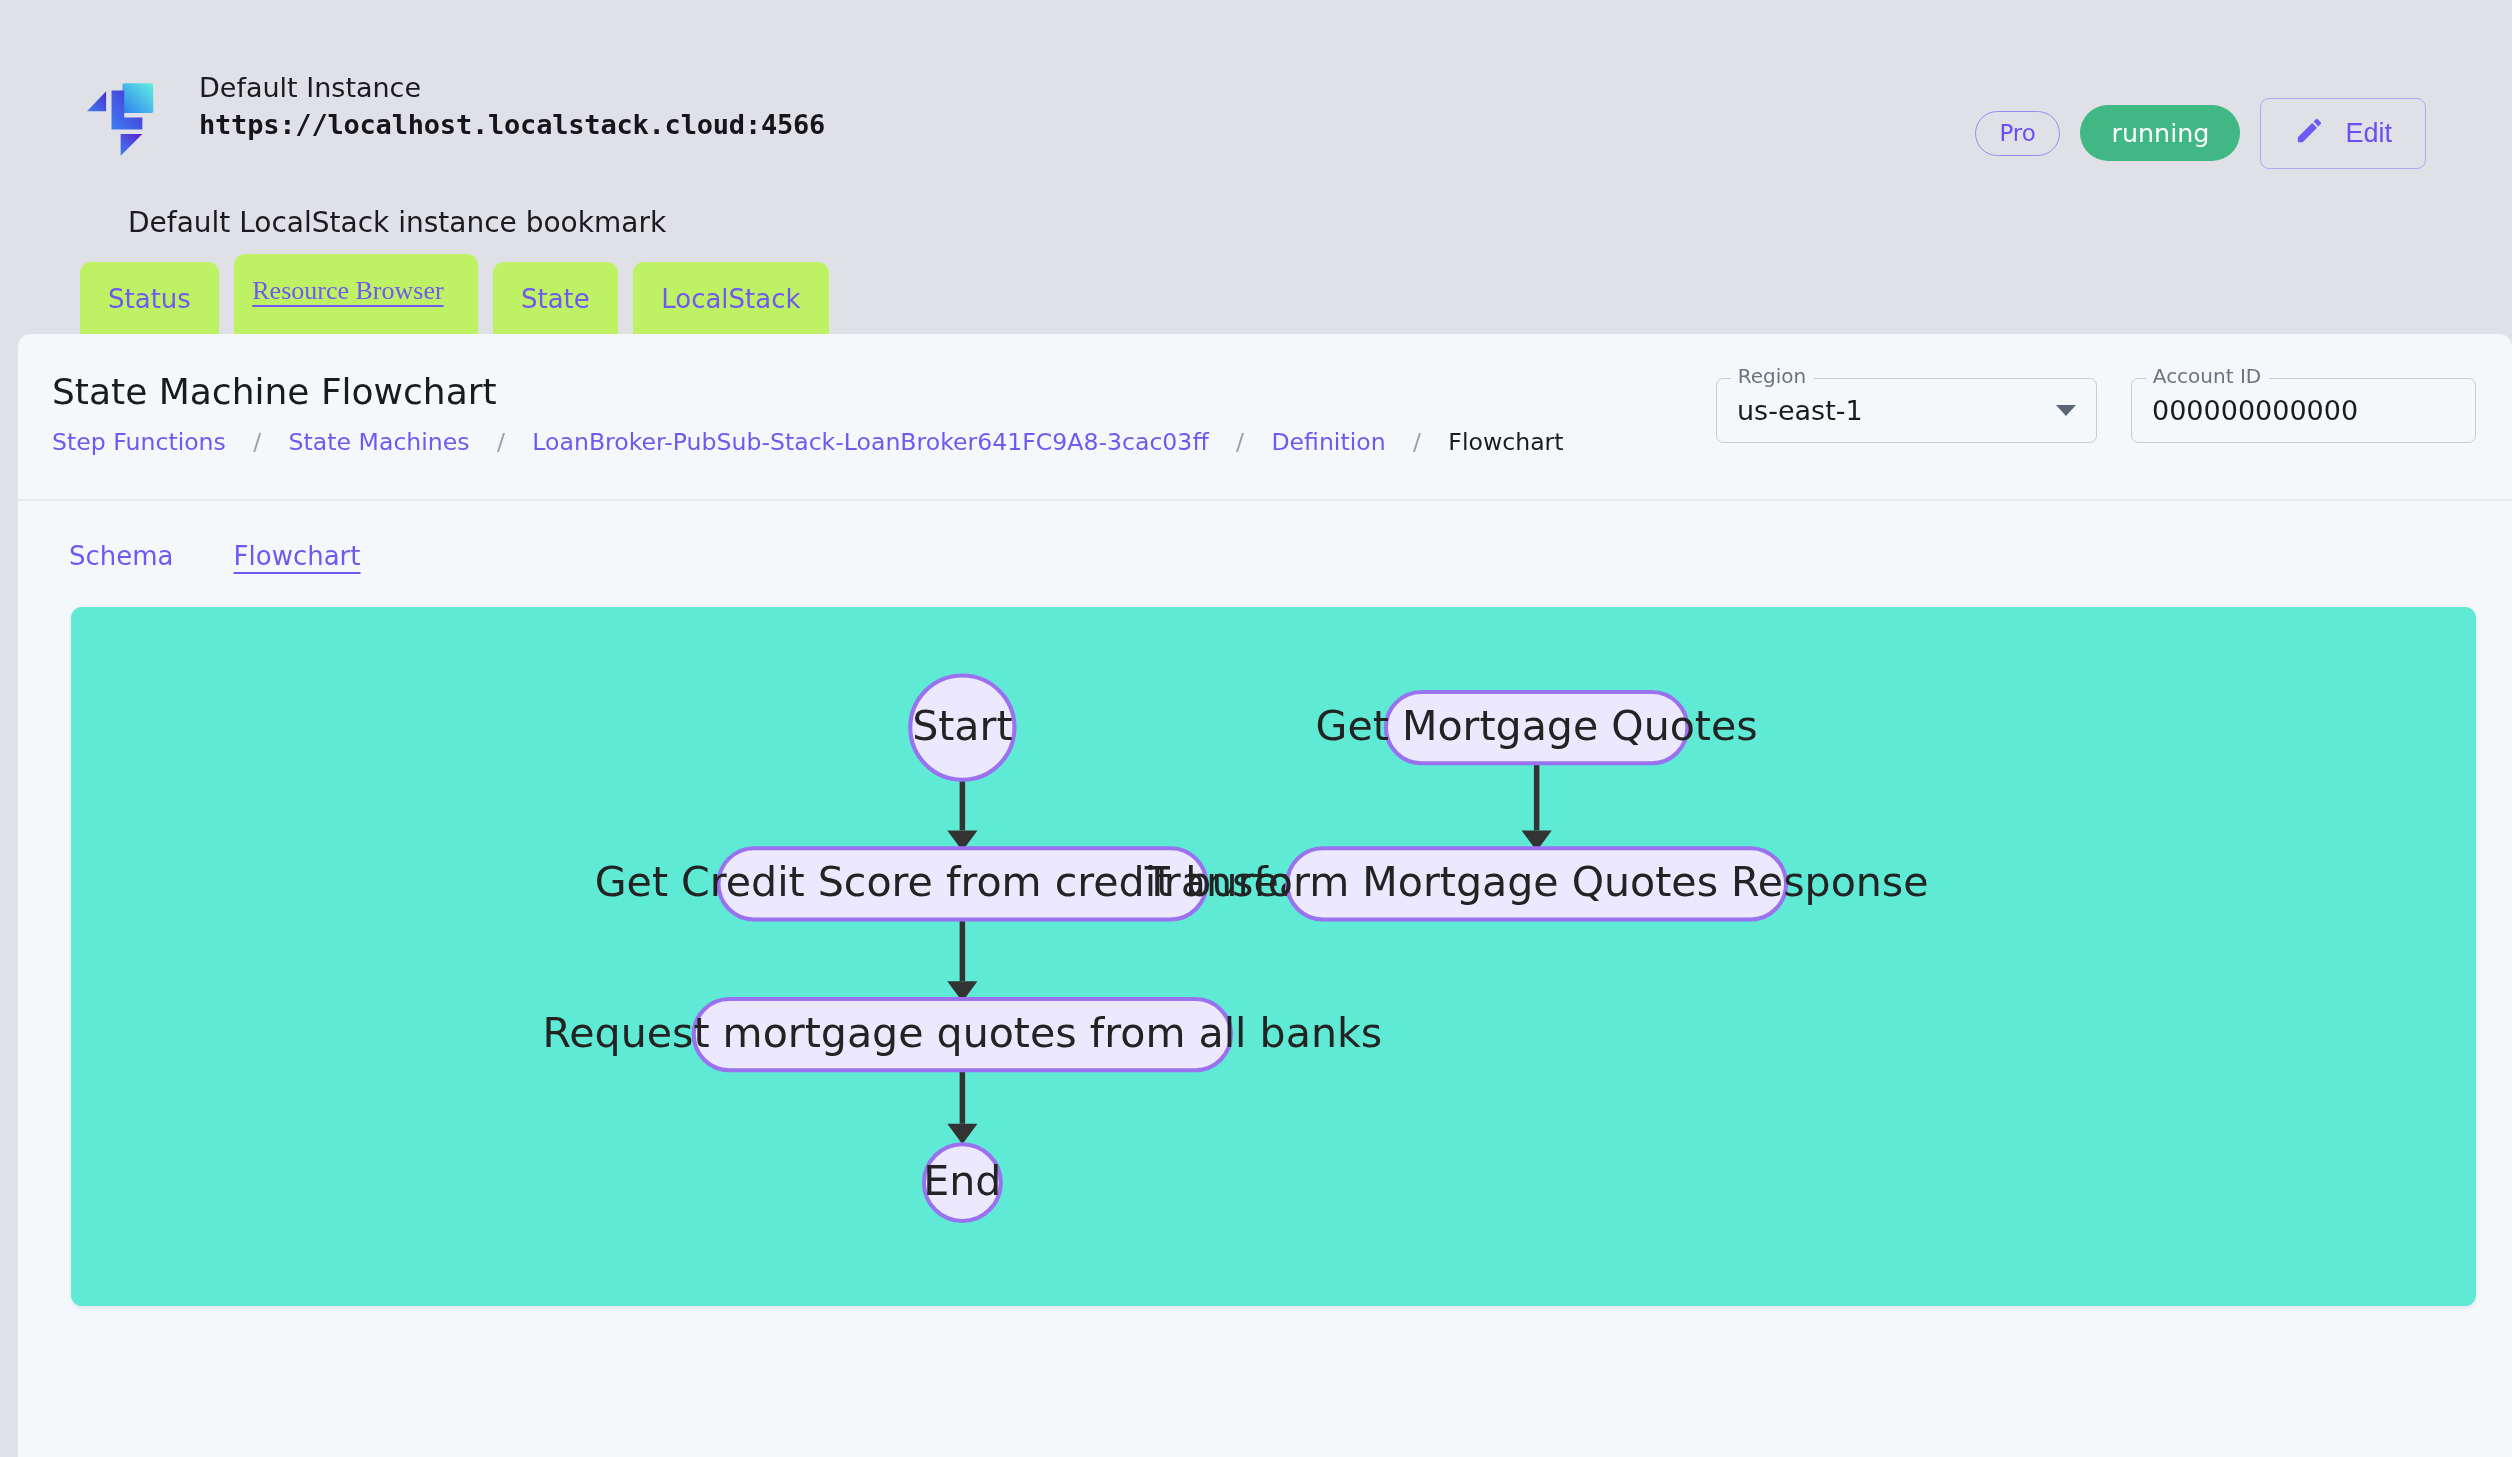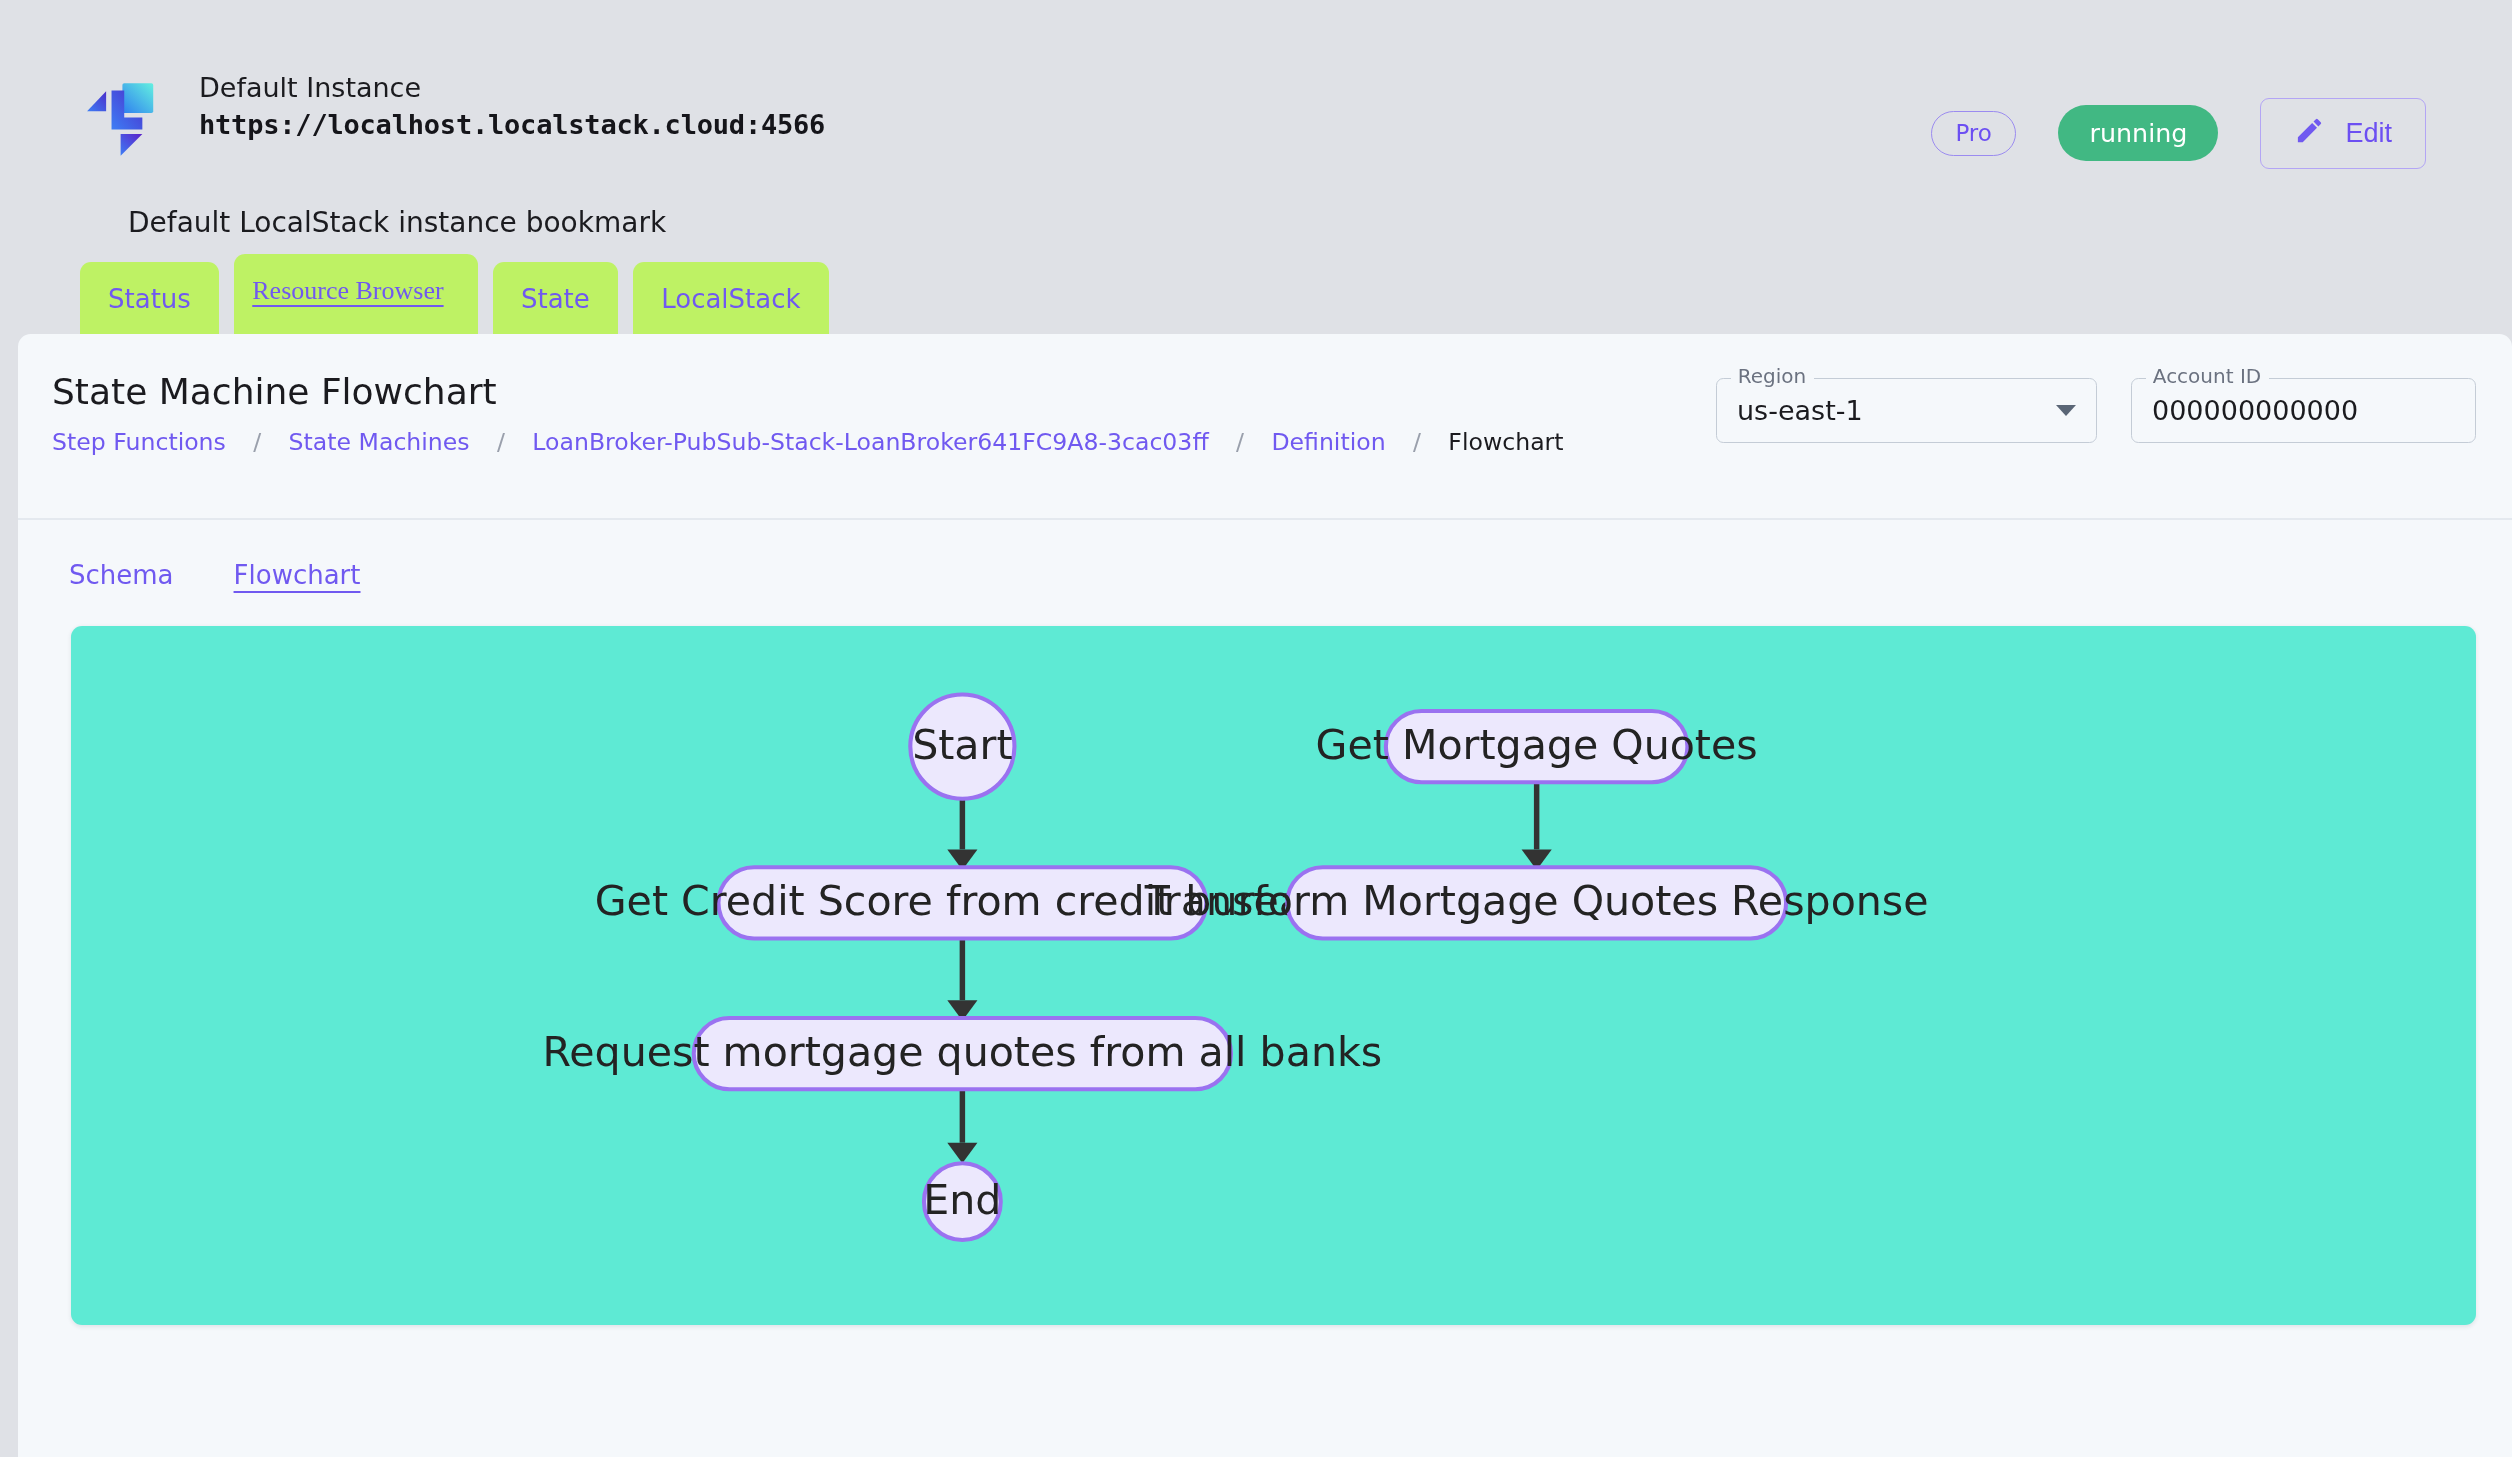--- a/index.html
+++ b/index.html
@@ -44,21 +44,21 @@
     color: #1b1b1f;
     margin: 44px 0 0 128px;
   }
 
   .header-actions {
     position: absolute;
     top: 98px;
     right: 86px;
     display: flex;
     align-items: center;
-    gap: 42px;
+    gap: 20px;
   }
   .pro-chip {
     border: 1.8px solid #9b8bf0;
     border-radius: 906px;
     color: #6c4ff2;
     font-size: 23px;
     padding: 10px 23.6px;
     background: transparent;
     line-height: 1;
   }
@@ -112,21 +112,21 @@
     top: 334px;
     width: 2494px;
     height: 1123px;
     background: #f5f8fb;
     border-radius: 12.7px 12.7px 0 0;
     overflow: hidden;
   }
   .page-head {
     position: relative;
     padding: 36px 4px 0 34px;
-    height: 184px;
+    height: 165px;
   }
   .page-title {
     font-size: 36px;
     color: #1b1b1f;
     line-height: 1.2;
   }
   .breadcrumb {
     margin-top: 14.5px;
     font-size: 23.6px;
     color: #7059f0;

